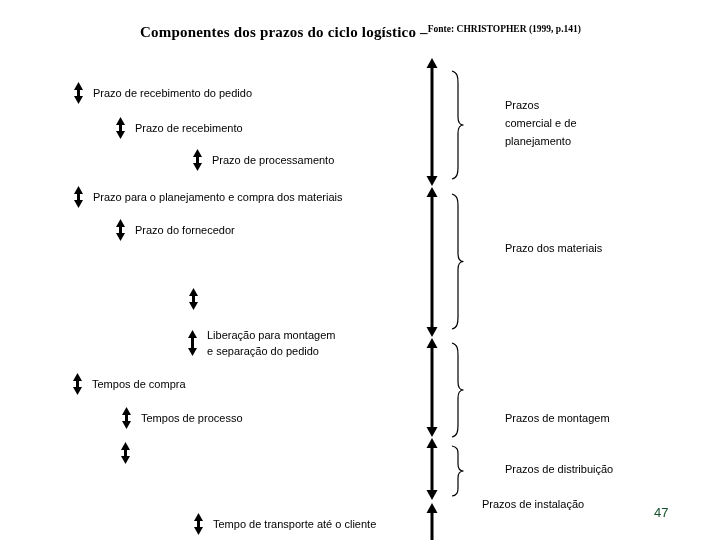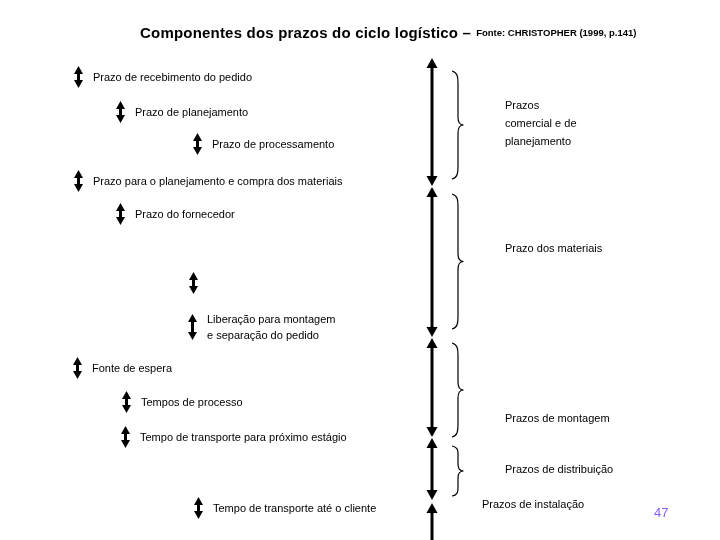--- a/index.html
+++ b/index.html
@@ -6,41 +6,42 @@
   .slide{
     position:relative;
     width:720px;height:540px;
     background:#ffffff;
     font-family:"Liberation Sans", sans-serif;
     color:#000;
     overflow:hidden;
   }
   .title{
     position:absolute;left:140px;top:24px;
-    display:flex;align-items:center;gap:5px;white-space:nowrap;
+    display:flex;align-items:flex-start;white-space:nowrap;font-family:Liberation Serif, serif;
   }
   .title-main{font-size:15px;font-weight:bold;letter-spacing:.2px;}
   .title-source{font-size:9.5px;font-weight:bold;}
   .item{
     position:absolute;
     display:flex;align-items:center;gap:9px;
     white-space:nowrap;
+    margin-top:16px;
   }
   .item-label{
     font-size:11px;line-height:16px;white-space:pre-line;
   }
   .mini-arrow{flex:0 0 auto;display:block;}
   .timeline{position:absolute;left:425px;top:56px;}
   .brace{position:absolute;left:450px;}
   .group-label{
     position:absolute;font-size:11px;line-height:18px;white-space:pre-line;
   }
   .page-number{
     position:absolute;left:654px;top:505px;
-    font-size:13px;color:#8b5cf6;
+    font-size:13px;color:#14532d;
   }
 </style>
 </head>
 <body>
 
 <div class="slide">
 
   <div class="title">
     <span class="title-main">Componentes dos prazos do ciclo logístico –</span>
     <span class="title-source">Fonte: CHRISTOPHER (1999, p.141)</span>
@@ -54,21 +55,21 @@
       </svg>
     <span class="item-label">Prazo de recebimento do pedido</span>
   </div>
 
   <div class="item" style="left:115px;top:101px">
     <svg class="mini-arrow" width="11" height="22" viewBox="0 0 11 22">
         <polygon points="5.5,0 10,8 1,8"></polygon>
         <polygon points="5.5,22 10,14 1,14"></polygon>
         <rect x="4" y="6" width="3" height="10"></rect>
       </svg>
-    <span class="item-label">Prazo de planejamento</span>
+    <span class="item-label">Prazo de recebimento</span>
   </div>
 
   <div class="item" style="left:192px;top:133px">
     <svg class="mini-arrow" width="11" height="22" viewBox="0 0 11 22">
         <polygon points="5.5,0 10,8 1,8"></polygon>
         <polygon points="5.5,22 10,14 1,14"></polygon>
         <rect x="4" y="6" width="3" height="10"></rect>
       </svg>
     <span class="item-label">Prazo de processamento</span>
   </div>
@@ -109,39 +110,38 @@
     <span class="item-label">Liberação para montagem
 e separação do pedido</span>
   </div>
 
   <div class="item" style="left:72px;top:357px">
     <svg class="mini-arrow" width="11" height="22" viewBox="0 0 11 22">
         <polygon points="5.5,0 10,8 1,8"></polygon>
         <polygon points="5.5,22 10,14 1,14"></polygon>
         <rect x="4" y="6" width="3" height="10"></rect>
       </svg>
-    <span class="item-label">Fonte de espera</span>
+    <span class="item-label">Tempos de compra</span>
   </div>
 
   <div class="item" style="left:121px;top:391px">
     <svg class="mini-arrow" width="11" height="22" viewBox="0 0 11 22">
         <polygon points="5.5,0 10,8 1,8"></polygon>
         <polygon points="5.5,22 10,14 1,14"></polygon>
         <rect x="4" y="6" width="3" height="10"></rect>
       </svg>
     <span class="item-label">Tempos de processo</span>
   </div>
 
   <div class="item" style="left:120px;top:426px">
     <svg class="mini-arrow" width="11" height="22" viewBox="0 0 11 22">
         <polygon points="5.5,0 10,8 1,8"></polygon>
         <polygon points="5.5,22 10,14 1,14"></polygon>
         <rect x="4" y="6" width="3" height="10"></rect>
       </svg>
-    <span class="item-label">Tempo de transporte para próximo estágio</span>
   </div>
 
 
   <div class="item" style="left:193px;top:497px">
     <svg class="mini-arrow" width="11" height="22" viewBox="0 0 11 22">
         <polygon points="5.5,0 10,8 1,8"></polygon>
         <polygon points="5.5,22 10,14 1,14"></polygon>
         <rect x="4" y="6" width="3" height="10"></rect>
       </svg>
     <span class="item-label">Tempo de transporte até o cliente</span>

